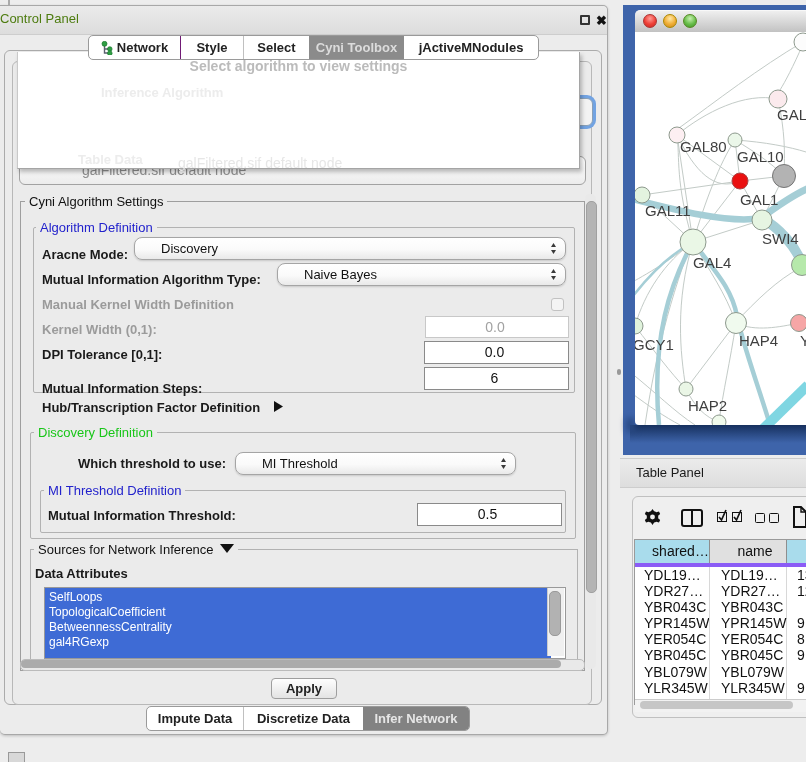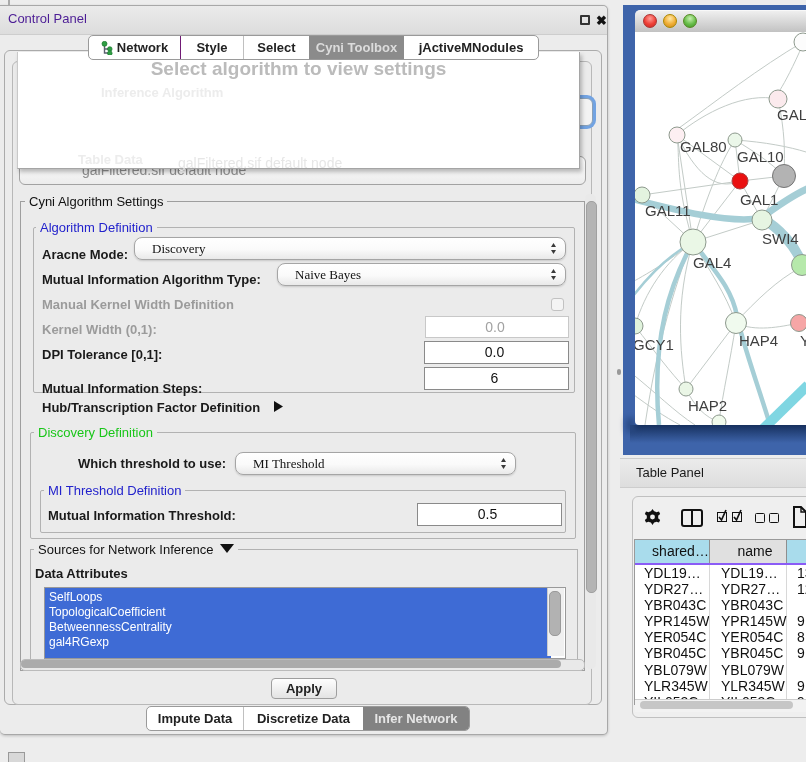--- a/index.html
+++ b/index.html
@@ -1,33 +1,33 @@
 <!DOCTYPE html>
 <html><head>
 <meta charset="utf-8">
 <style>
 html,body{margin:0;padding:0;}
 body{width:806px;height:762px;background:#ededed;font-family:"Liberation Sans",sans-serif;position:relative;overflow:hidden;}
 .abs{position:absolute;}
 .b13{font-size:13px;font-weight:bold;color:#1a1a1a;}
 .r13{font-size:13px;color:#1a1a1a;}
 .combo{position:absolute;height:21px;border:1px solid #a5a5a5;border-radius:8px;background:linear-gradient(#ffffff,#fafafa 55%,#e9e9e9);box-shadow:0 1px 2px rgba(0,0,0,0.15);}
-.combo .ct{position:absolute;left:17px;top:3px;font-size:13px;color:#111;font-family:Liberation Serif, serif;}
+.combo .ct{position:absolute;left:26px;top:3px;font-size:13px;color:#111;}
 .combo .ar{position:absolute;right:7px;top:3px;width:9px;height:15px;}
 .fld{position:absolute;background:#fff;font-size:14px;color:#111;text-align:center;}
 .grp{position:absolute;border:1px solid #b2b2b2;border-radius:2px;}
 .grplab{position:absolute;background:#ebebeb;padding:0 4px;font-size:13px;}
 </style>
 </head>
 <body>
 
 <div class="abs" id="cpwin" style="left:0;top:5px;width:607px;height:728px;background:#ececec;border:1px solid #a8a8a8;border-left:none;border-radius:0 5px 5px 5px;box-shadow:0 1px 3px rgba(0,0,0,0.2);">
 
   <div class="abs" style="left:0;top:0;width:100%;height:28px;background:linear-gradient(#ebebeb,#dddddd);border-bottom:1px solid #cdcdcd;border-radius:0 5px 0 0;"></div>
-  <div class="abs" style="left:8px;top:5px;font-size:13px;color:#4c1d95;">Control Panel</div>
+  <div class="abs" style="left:0;top:5px;font-size:13px;color:#4d7c0f;">Control Panel</div>
   <div class="abs" style="left:580px;top:9px;width:6px;height:6px;border:2px solid #333;border-radius:1px;"></div>
   <div class="abs" style="left:596px;top:7px;font-size:13px;font-weight:bold;color:#111;">✖</div>
 
   <div class="abs" style="left:4px;top:44px;width:596px;height:653px;border:1px solid #ababab;border-radius:6px;background:#ececec;"></div>
 
   <div class="abs" style="left:12px;top:55px;width:578px;height:642px;border:1px solid #b8b8b8;border-radius:6px;background:#ebebeb;"></div>
 
   <div class="abs" style="left:19px;top:150px;width:565px;height:27px;border:1px solid #a2a2a2;border-radius:6px;background:linear-gradient(#ffffff,#ececec);overflow:hidden;">
     <div class="abs" style="left:62px;top:5px;font-size:14px;color:#8f8f8f;">galFiltered.sif default node</div>
   </div>
@@ -116,21 +116,21 @@
         <circle cx="8.8" cy="8" r="2.3" fill="#2f9e43" stroke="#1d7a30" stroke-width="0.7"></circle>
         <circle cx="8.8" cy="12.2" r="2.3" fill="#2f9e43" stroke="#1d7a30" stroke-width="0.7"></circle>
       </svg>Network</div>
   <div style="flex:0 0 62px;font-size:13px;font-weight:bold;color:#222;line-height:23px;border-right:1px solid #c0c0c0;text-align:center;">Style</div>
   <div style="flex:0 0 65px;font-size:13px;font-weight:bold;color:#222;line-height:23px;text-align:center;">Select</div>
   <div style="flex:0 0 95px;font-size:13px;font-weight:bold;color:#dcdcdc;line-height:23px;background:#8b8b8b;text-align:center;">Cyni Toolbox</div>
   <div style="flex:1;font-size:13px;font-weight:bold;color:#222;line-height:23px;text-align:center;">jActiveMNodules</div>
 </div>
 
 <div class="abs" style="left:17px;top:52px;width:561px;height:116px;background:#fff;border-right:1px solid #a5a5a5;border-bottom:1px solid #a5a5a5;border-left:1px solid #c9c9c9;box-shadow:2px 3px 4px rgba(0,0,0,0.25);z-index:10;">
-  <div class="abs" style="left:0;top:6px;width:100%;text-align:center;font-size:19px;font-weight:bold;color:#bbbbbb;">Select algorithm to view settings</div>
+  <div class="abs" style="left:0;top:6px;width:100%;text-align:center;font-size:14px;font-weight:bold;color:#bbbbbb;">Select algorithm to view settings</div>
   <div class="abs" style="left:83px;top:33px;font-size:13px;font-weight:bold;color:#ececec;">Inference Algorithm</div>
   <div class="abs" style="left:60px;top:100px;font-size:13px;font-weight:bold;color:#ececec;">Table Data</div>
   <div class="abs" style="left:160px;top:103px;font-size:14px;color:#e6e6e6;">galFiltered.sif default node</div>
 </div>
 
 <div class="abs" style="left:623px;top:5px;width:183px;height:450px;background:#3e64aa;"></div>
 <div class="abs" style="left:630px;top:425px;width:176px;height:18px;background:linear-gradient(#16305e,rgba(62,100,170,0));"></div>
 <div class="abs" style="left:626px;top:418px;width:9px;height:14px;background:#2a4a85;filter:blur(3px);"></div>
 <div class="abs" style="left:635px;top:10px;width:171px;height:415px;overflow:hidden;">
   <div class="abs" style="left:0;top:0;width:171px;height:21px;background:linear-gradient(#efefef,#c2c2c2);border-bottom:1px solid #8e8e8e;border-radius:5px 0 0 0;border-top:1px solid #f8f8f8;"></div>
@@ -238,21 +238,21 @@
 <svg class="abs" style="left:755px;top:513px;" width="24" height="10" viewBox="0 0 24 10">
     <rect x="0.5" y="0.5" width="9" height="9" rx="1" fill="none" stroke="#111"></rect>
     <rect x="14.5" y="0.5" width="9" height="9" rx="1" fill="none" stroke="#111"></rect>
   </svg>
 <svg class="abs" style="left:793px;top:506px;" width="14" height="22" viewBox="0 0 14 22">
     <path d="M1 1 L8 1 L13 6 L13 21 L1 21 Z" fill="none" stroke="#111" stroke-width="2"></path>
     <path d="M8 1 L8 6 L13 6" fill="none" stroke="#111" stroke-width="1.4"></path>
   </svg>
 
 <div class="abs" style="left:634px;top:539px;width:172px;height:164px;background:#fff;border:1px solid #9a9a9a;border-right:none;overflow:hidden;">
-  <div style="display:flex;height:23px;border-bottom:2px solid #8b5cf6;">
+  <div style="display:flex;height:23px;border-bottom:4px solid #8b5cf6;">
     <div style="flex:0 0 74px;background:#a9dcec;border-right:1px solid #8e8e8e;text-align:center;font-size:14px;color:#111;line-height:23px;text-indent:17px;">shared…</div>
     <div style="flex:0 0 76px;background:#e0e0e0;border-right:1px solid #8e8e8e;text-align:center;font-size:14px;color:#111;line-height:23px;text-indent:14px;">name</div>
     <div style="flex:1;background:#a9dcec;"></div>
   </div>
   <div style="position:relative;font-size:14px;color:#111;">
     <div style="position:absolute;left:74px;top:0;width:1px;height:139px;background:#d8d8d8;"></div>
     <div style="position:absolute;left:151px;top:0;width:1px;height:139px;background:#d8d8d8;"></div>
     <div style="line-height:16.1px;padding-left:9px;">YDL19…<br>YDR27…<br>YBR043C<br>YPR145W<br>YER054C<br>YBR045C<br>YBL079W<br>YLR345W<br>YIL053C</div>
     <div style="position:absolute;left:86px;top:0;line-height:16.1px;">YDL19…<br>YDR27…<br>YBR043C<br>YPR145W<br>YER054C<br>YBR045C<br>YBL079W<br>YLR345W<br>YIL053C</div>
     <div style="position:absolute;left:162px;top:0;line-height:16.1px;">13<br>12<br><br>9.<br>8.<br>9.<br><br>9.<br>9.</div>

